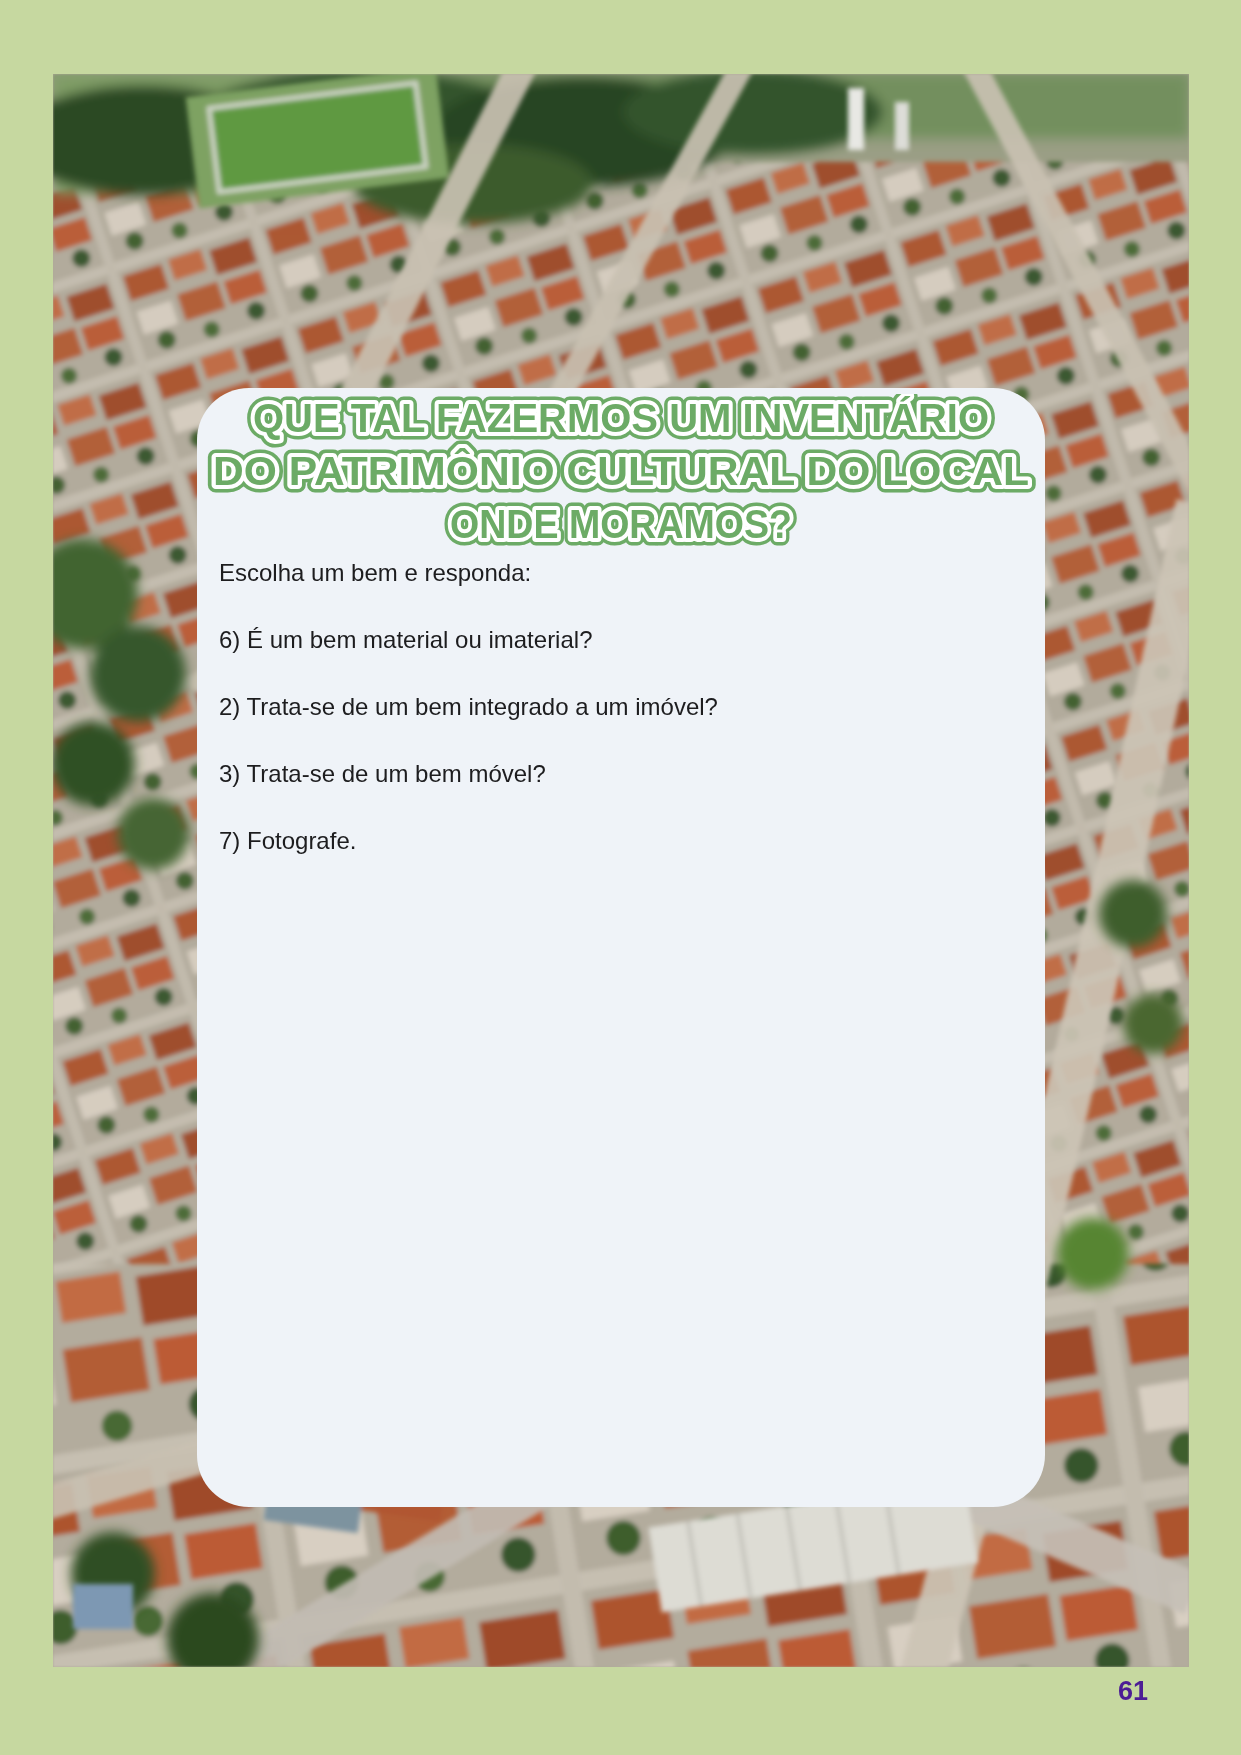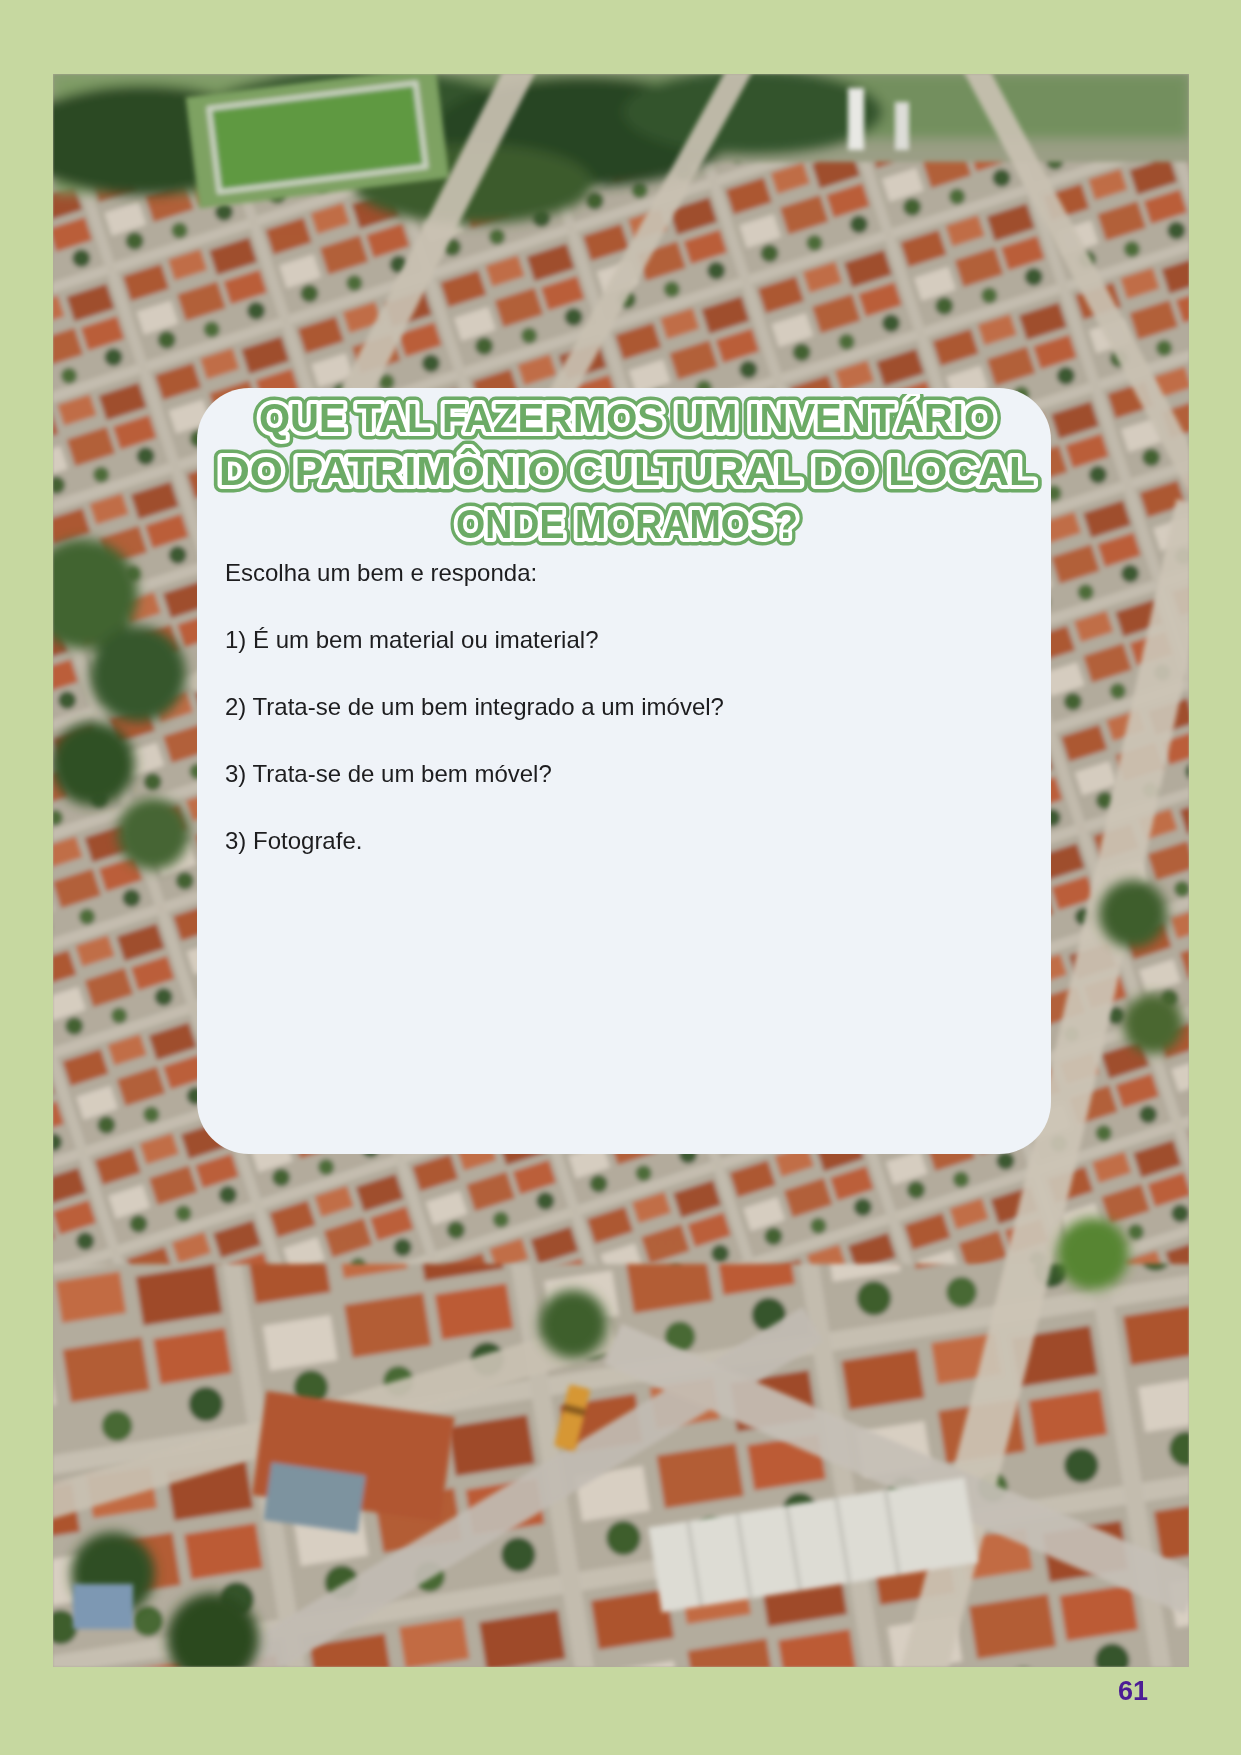--- a/index.html
+++ b/index.html
@@ -10,22 +10,22 @@
   }
   .page{position:absolute;inset:0;}
   
   .photo{
     position:absolute;left:53px;top:74px;width:1136px;height:1593px;
     overflow:hidden;background:#b0a898;
   }
   .photo svg{display:block;width:1136px;height:1593px;filter:blur(1.3px) saturate(.95);}
   
   .card{
-    position:absolute;left:197px;top:388px;width:848px;height:766px;
-    background:#eff3f8;border-radius:52px;padding-left:6px;
+    position:absolute;left:197px;top:388px;width:848px;height:1119px;
+    background:#eff3f8;border-radius:52px;
   }
   .card-title{width:848px;margin-top:6px;}
   .title-svg{display:block;width:848px;height:162px;}
   .title-svg text{
     font-family:"Liberation Sans",sans-serif;font-weight:bold;font-size:40px;
     text-anchor:middle;
   }
   .t-ring{stroke:#6cab66;stroke-width:15px;stroke-linejoin:round;fill:#6cab66;}
   .t-halo{stroke:#ffffff;stroke-width:8px;stroke-linejoin:round;fill:#ffffff;}
   .t-fill{fill:#6cab66;stroke:none;}
@@ -173,22 +173,22 @@
           </g>
         <g class="t-fill">
             <use href="#tl1"></use>
             <use href="#tl2"></use>
             <use href="#tl3"></use>
           </g>
       </svg>
     </div>
     <div class="card-body">
       <p class="intro">Escolha um bem e responda:</p>
-      <p>1) É um bem material ou imaterial?</p>
+      <p>6) É um bem material ou imaterial?</p>
       <p>2) Trata-se de um bem integrado a um imóvel?</p>
       <p>3) Trata-se de um bem móvel?</p>
-      <p>3) Fotografe.</p>
+      <p>7) Fotografe.</p>
     </div>
   </div>
 
   <div class="page-number">61</div>
 
 </div>
 
 </body></html>

